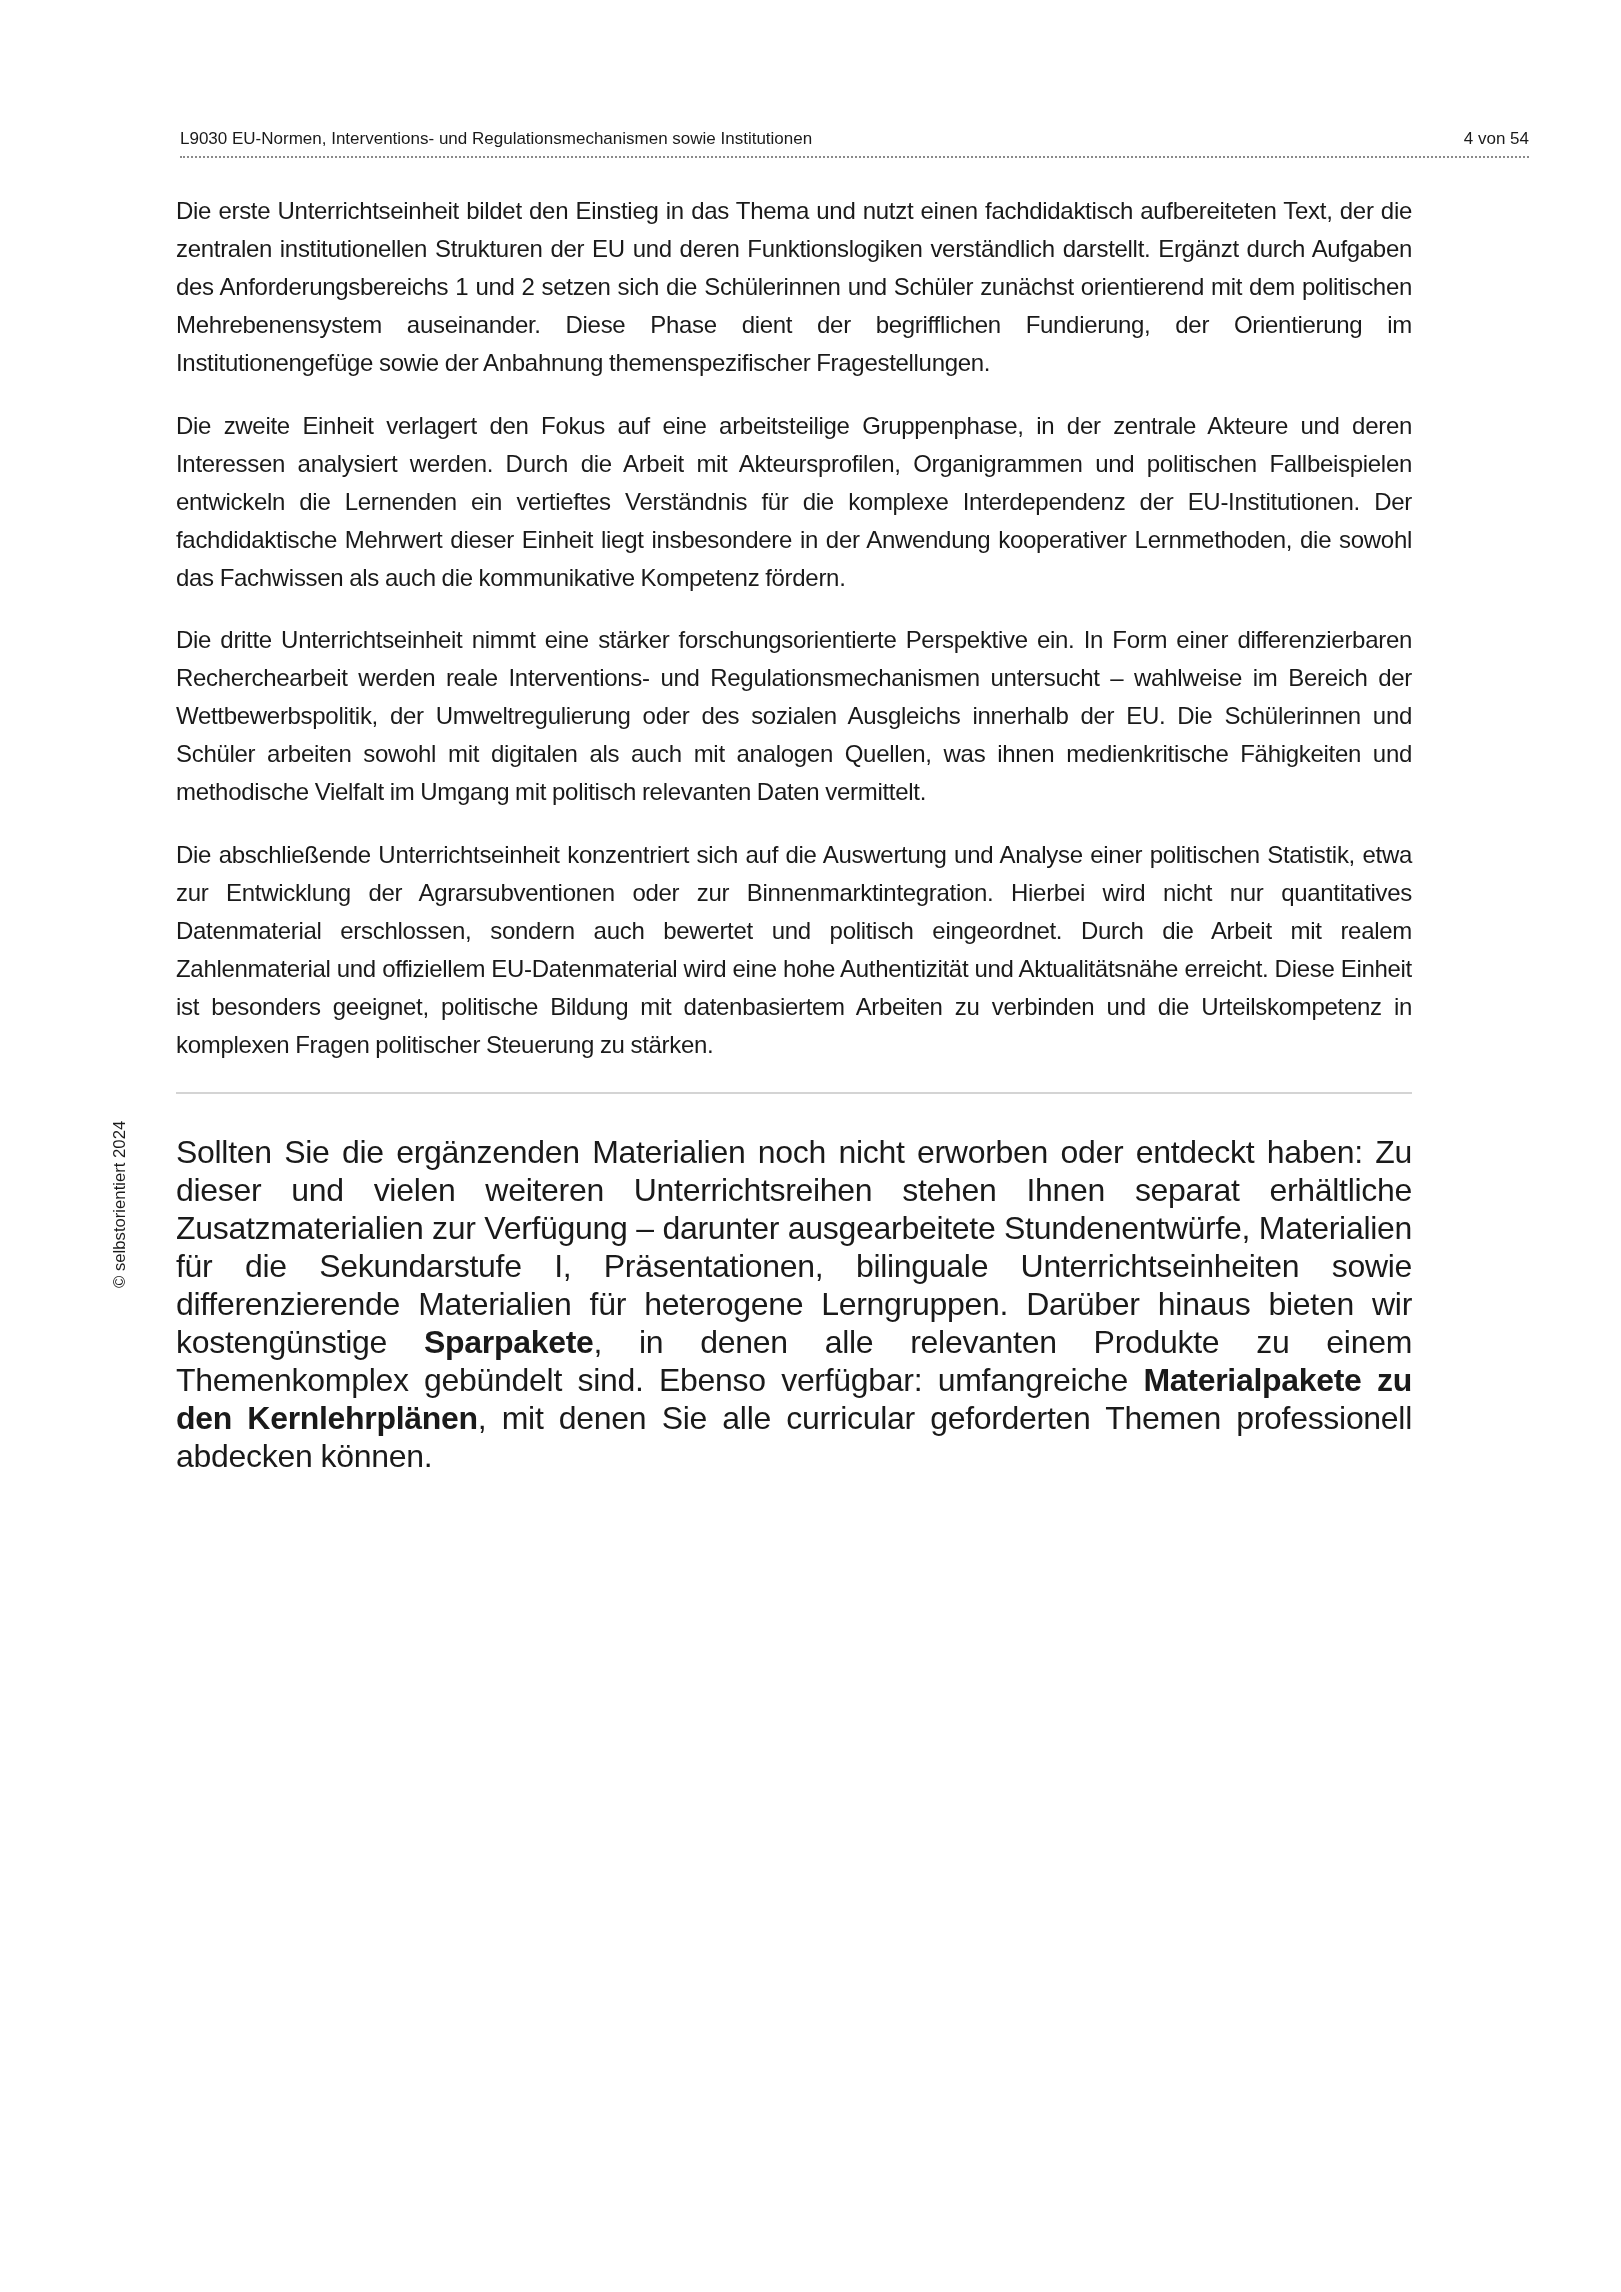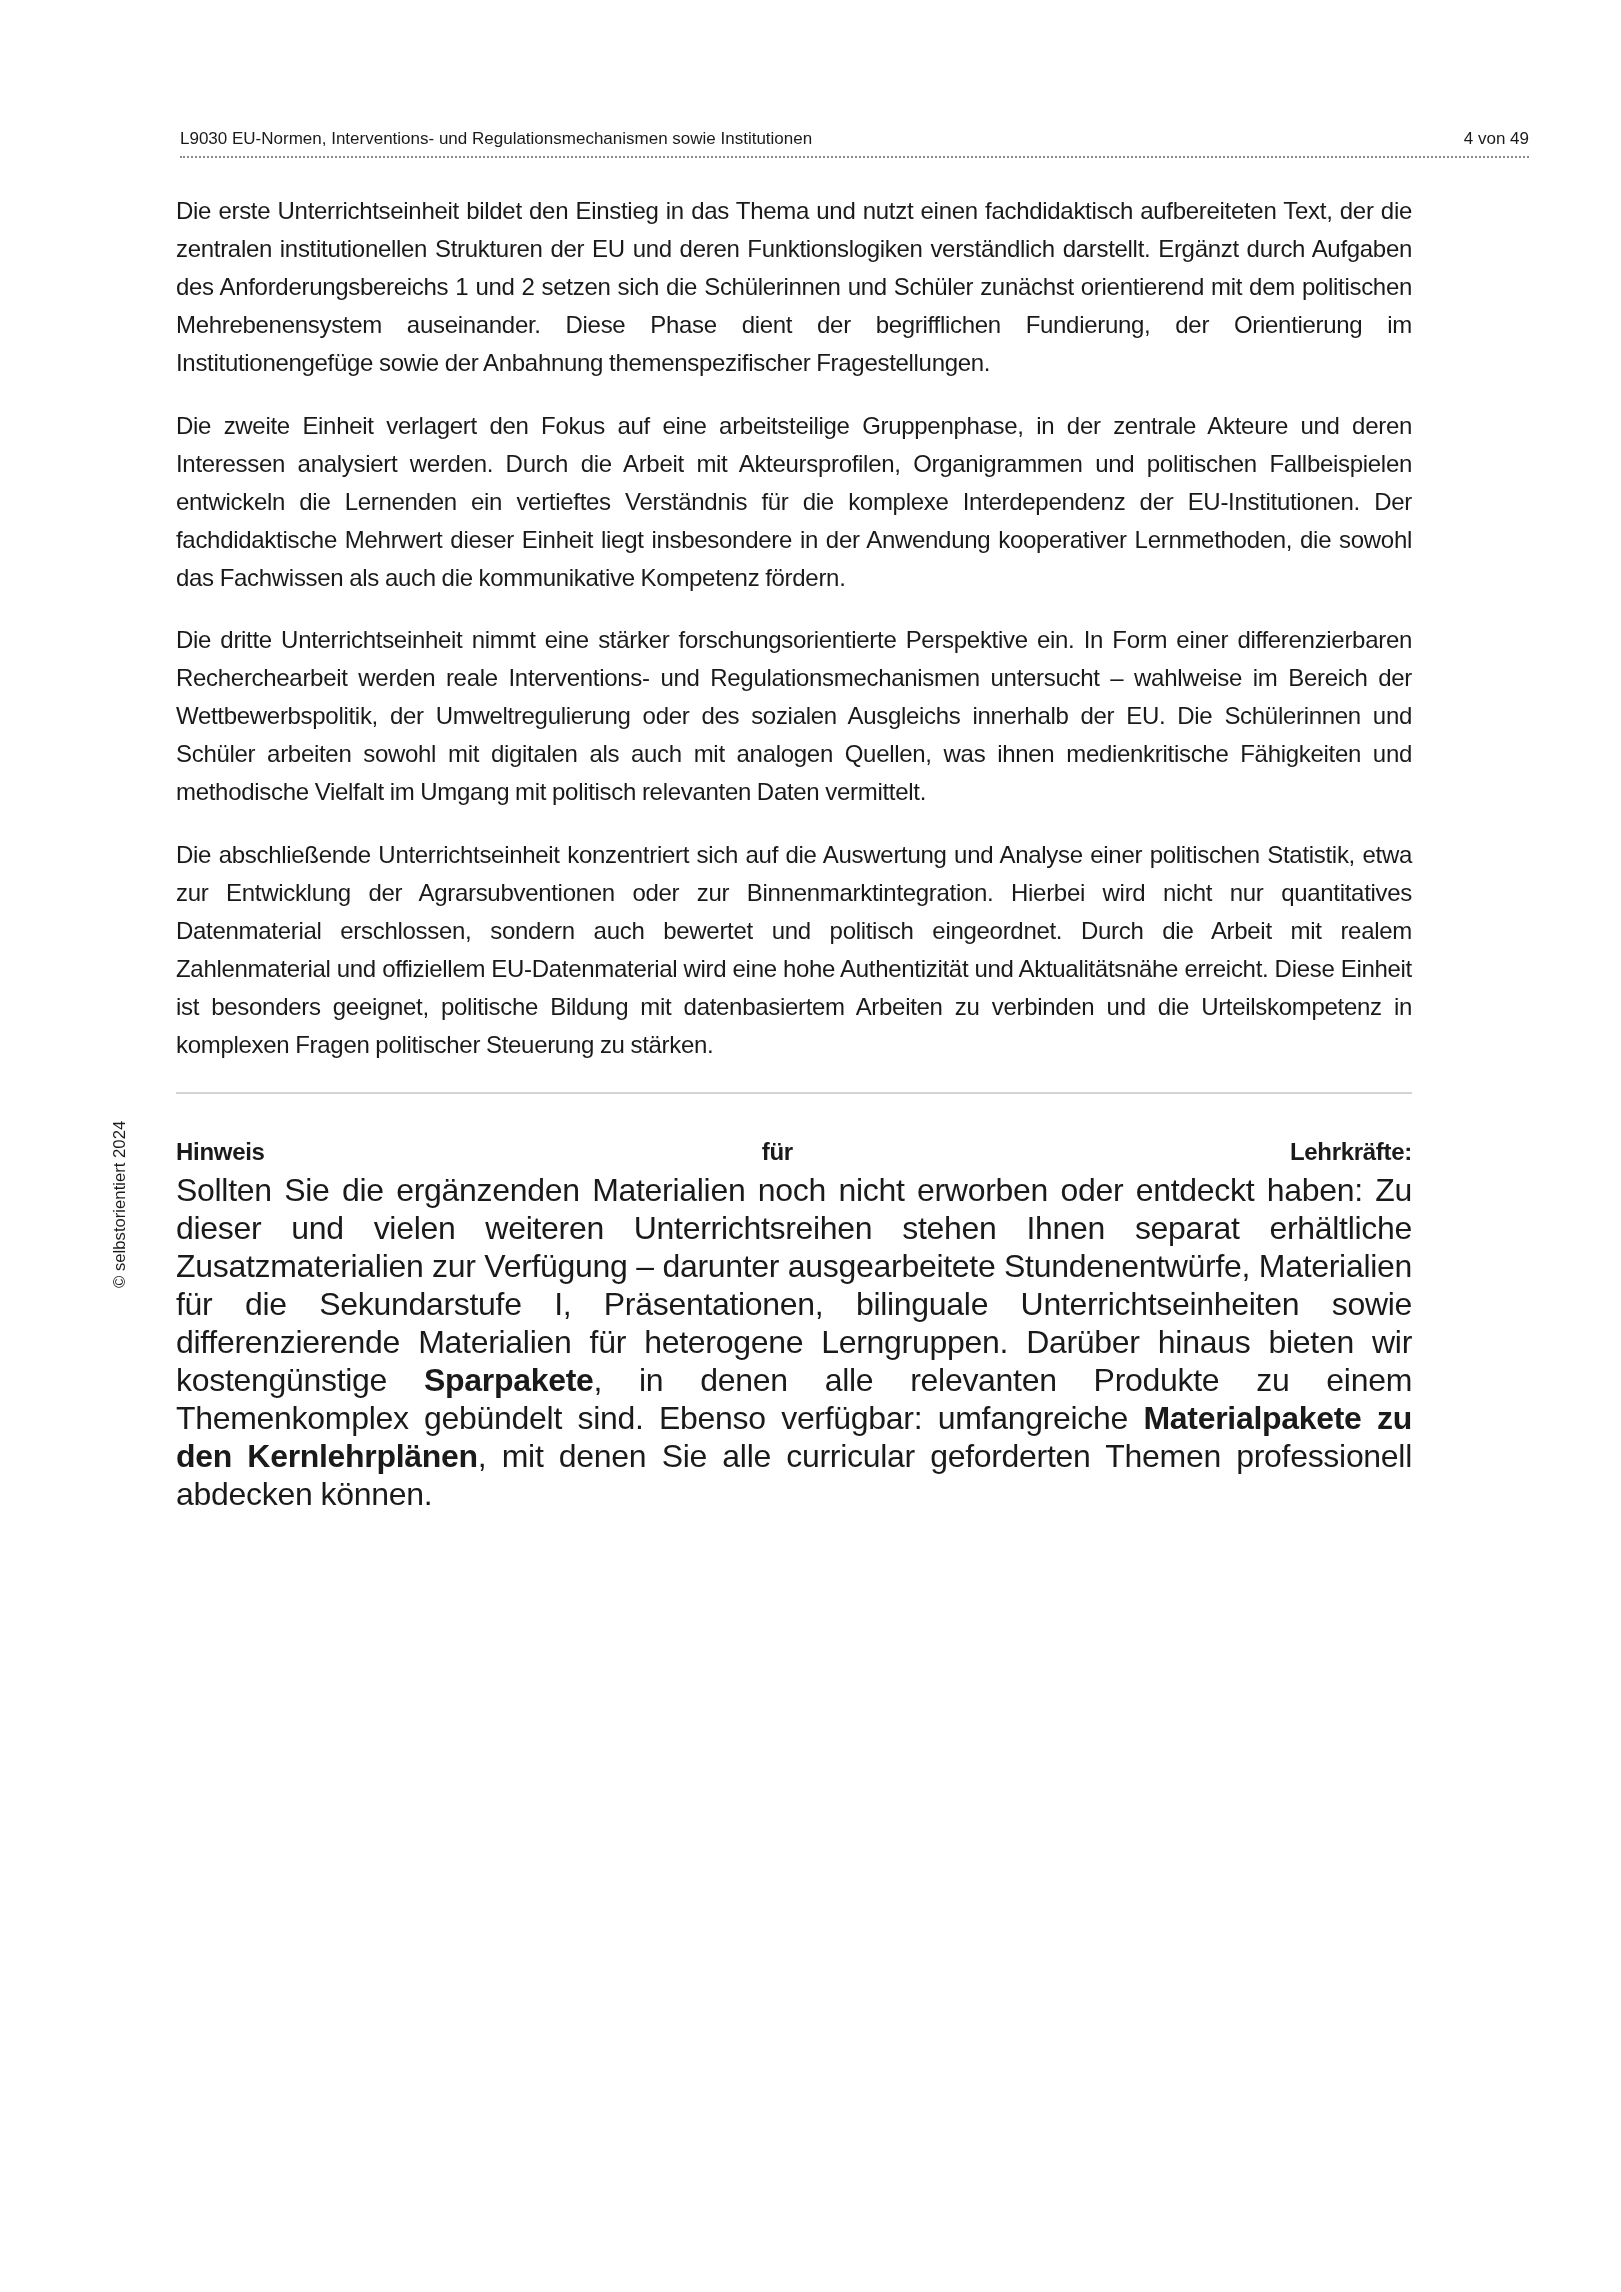--- a/index.html
+++ b/index.html
@@ -91,35 +91,30 @@
     }
     .hinweis-body b {
       font-weight: bold;
     }
   </style>
 </head>
 <body>
 
 <div class="page-header">
   <span class="header-title">L9030 EU-Normen, Interventions- und Regulationsmechanismen sowie Institutionen</span>
-  <span class="header-page">4 von 49</span>
+  <span class="header-page">4 von 54</span>
 </div>
 
 <div class="side-copyright">© selbstorientiert 2024</div>
 
 <div class="content">
   <p class="para">Die erste Unterrichtseinheit bildet den Einstieg in das Thema und nutzt einen fachdidaktisch aufbereiteten Text, der die zentralen institutionellen Strukturen der EU und deren Funktionslogiken verständlich darstellt. Ergänzt durch Aufgaben des Anforderungsbereichs 1 und 2 setzen sich die Schülerinnen und Schüler zunächst orientierend mit dem politischen Mehrebenensystem auseinander. Diese Phase dient der begrifflichen Fundierung, der Orientierung im Institutionengefüge sowie der Anbahnung themenspezifischer Fragestellungen.</p>
   <p class="para">Die zweite Einheit verlagert den Fokus auf eine arbeitsteilige Gruppenphase, in der zentrale Akteure und deren Interessen analysiert werden. Durch die Arbeit mit Akteursprofilen, Organigrammen und politischen Fallbeispielen entwickeln die Lernenden ein vertieftes Verständnis für die komplexe Interdependenz der EU-Institutionen. Der fachdidaktische Mehrwert dieser Einheit liegt insbesondere in der Anwendung kooperativer Lernmethoden, die sowohl das Fachwissen als auch die kommunikative Kompetenz fördern.</p>
   <p class="para">Die dritte Unterrichtseinheit nimmt eine stärker forschungsorientierte Perspektive ein. In Form einer differenzierbaren Recherchearbeit werden reale Interventions- und Regulationsmechanismen untersucht – wahlweise im Bereich der Wettbewerbspolitik, der Umweltregulierung oder des sozialen Ausgleichs innerhalb der EU. Die Schülerinnen und Schüler arbeiten sowohl mit digitalen als auch mit analogen Quellen, was ihnen medienkritische Fähigkeiten und methodische Vielfalt im Umgang mit politisch relevanten Daten vermittelt.</p>
   <p class="para">Die abschließende Unterrichtseinheit konzentriert sich auf die Auswertung und Analyse einer politischen Statistik, etwa zur Entwicklung der Agrarsubventionen oder zur Binnenmarktintegration. Hierbei wird nicht nur quantitatives Datenmaterial erschlossen, sondern auch bewertet und politisch eingeordnet. Durch die Arbeit mit realem Zahlenmaterial und offiziellem EU-Datenmaterial wird eine hohe Authentizität und Aktualitätsnähe erreicht. Diese Einheit ist besonders geeignet, politische Bildung mit datenbasiertem Arbeiten zu verbinden und die Urteilskompetenz in komplexen Fragen politischer Steuerung zu stärken.</p>
 
   <div class="divider"></div>
 
   <div class="hinweis">
-    <div class="hinweis-heading">
-      <span>Hinweis</span>
-      <span>für</span>
-      <span>Lehrkräfte:</span>
-    </div>
     <p class="hinweis-body"><span>Sollten Sie die ergänzenden Materialien noch nicht erworben oder entdeckt haben: Zu dieser und vielen weiteren Unterrichtsreihen stehen Ihnen separat erhältliche Zusatzmaterialien zur Verfügung – darunter ausgearbeitete Stundenentwürfe, Materialien für die Sekundarstufe I, Präsentationen, bilinguale Unterrichtseinheiten sowie differenzierende Materialien für heterogene Lerngruppen. Darüber hinaus bieten wir kostengünstige </span><b>Sparpakete</b><span>, in denen alle relevanten Produkte zu einem Themenkomplex gebündelt sind. Ebenso verfügbar: umfangreiche </span><b>Materialpakete zu den Kernlehrplänen</b><span>, mit denen Sie alle curricular geforderten Themen professionell abdecken können.</span></p>
   </div>
 </div>
 
 
 </body></html>

